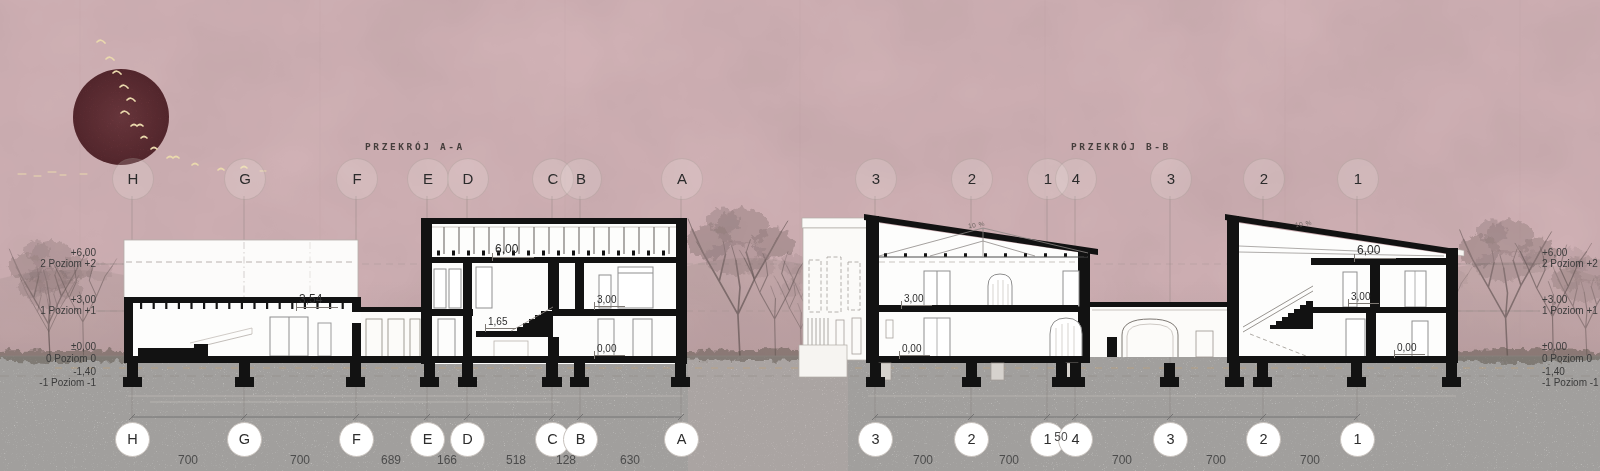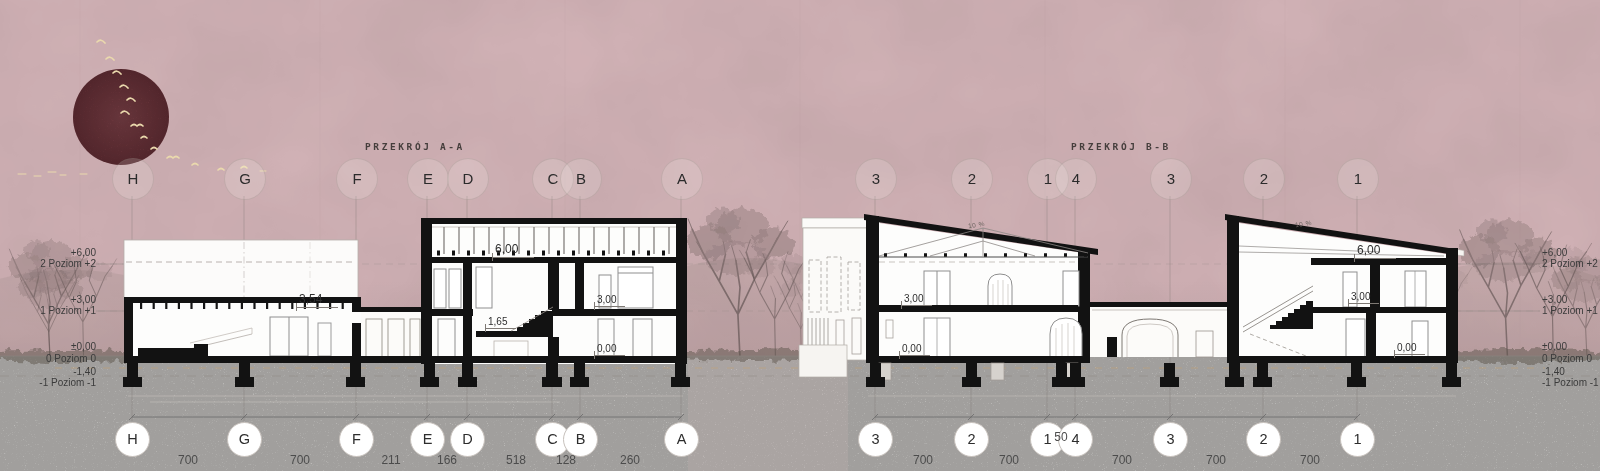--- a/index.html
+++ b/index.html
@@ -380,25 +380,25 @@
 <div class="t bub" style="left:858px;top:422px">3</div>
 <div class="t bub" style="left:954px;top:422px">2</div>
 <div class="t bub" style="left:1030px;top:422px">1</div>
 <div class="t bub" style="left:1058px;top:422px">4</div>
 <div class="t bub" style="left:1153px;top:422px">3</div>
 <div class="t bub" style="left:1246px;top:422px">2</div>
 <div class="t bub" style="left:1340px;top:422px">1</div>
 
 <div class="t dim" style="left:188px;top:405px">700</div>
 <div class="t dim" style="left:300px;top:405px">700</div>
-<div class="t dim" style="left:391px;top:405px">211</div>
+<div class="t dim" style="left:391px;top:405px">689</div>
 <div class="t dim" style="left:447px;top:405px">166</div>
 <div class="t dim" style="left:516px;top:405px">518</div>
 <div class="t dim" style="left:566px;top:405px">128</div>
-<div class="t dim" style="left:630px;top:405px">260</div>
+<div class="t dim" style="left:630px;top:405px">630</div>
 
 <div class="t dim" style="left:923px;top:405px">700</div>
 <div class="t dim" style="left:1009px;top:405px">700</div>
 <div class="t dim" style="left:1061px;top:382px">50</div>
 <div class="t dim" style="left:1122px;top:405px">700</div>
 <div class="t dim" style="left:1216px;top:405px">700</div>
 <div class="t dim" style="left:1310px;top:405px">700</div>
 
 <div class="t elev elevL" style="top:247px">+6,00</div>
 <div class="t elev elevL" style="top:258px">2 Poziom +2</div>

